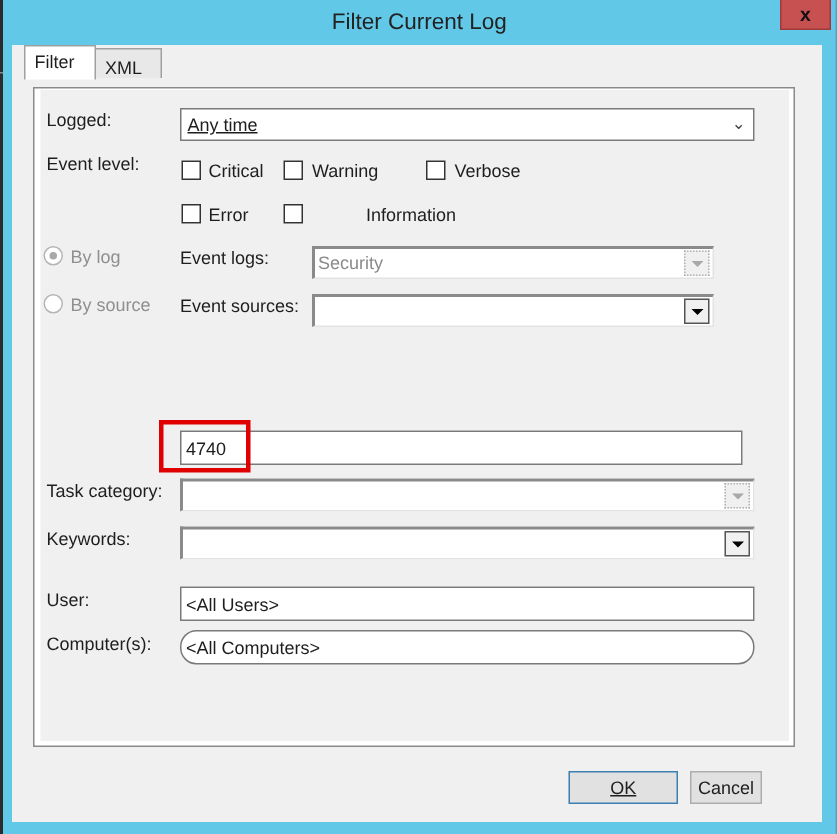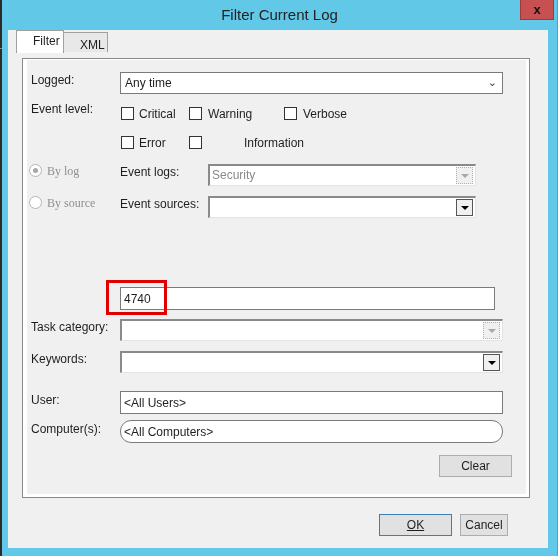--- a/index.html
+++ b/index.html
@@ -5,30 +5,30 @@
   * { box-sizing: border-box; margin: 0; padding: 0; }
   html, body { width: 558px; height: 556px; overflow: hidden; background: #62c8e8; }
   body { font-family: "Liberation Sans", "DejaVu Sans", sans-serif; font-size: 12px; color: #1e1e1e; position: relative; }
   .left-sliver { position: absolute; left: 0; top: 0; width: 2px; height: 556px; background: #2b2b2b; }
   .left-sliver .l1 { position:absolute; left:0; top:48px; width:2px; height:1px; background:#888; }
   .window { position: absolute; left: 2px; top: 0; width: 556px; height: 556px; background: #62c8e8; border-right: 1px solid #4aa7c4; }
   .titlebar { position: absolute; left: 0; top: 0; width: 100%; height: 30px; }
   .title { position: absolute; left: 0; right: 0; top: 6px; text-align: center; font-size: 15px; color: #222; }
   .close-btn { position: absolute; right: 3px; top: 0; width: 34px; height: 20px; background: #c75050; border: 1px solid #a03a3a; border-top: none; display:flex; align-items:center; justify-content:center; color:#111; font-weight:bold; font-size:13px; cursor:pointer; }
   .client { position: absolute; left: 6px; top: 30px; width: 540px; height: 518px; background: #f0f0f0; }
-  .tab { position: absolute; top: 2px; height: 20px; border: 1px solid #a0a0a0; border-bottom: none; background: #e8e8e8; padding: 3px 6px 0 16px; font-size: 12px; cursor: pointer; }
+  .tab { position: absolute; top: 2px; height: 20px; border: 1px solid #a0a0a0; border-bottom: none; background: #e8e8e8; padding: 3px 6px 0 6px; font-size: 12px; cursor: pointer; }
   .tab.active { top: 0; height: 23px; background: #fff; z-index: 2; padding-top: 3px; }
   .tab-filter { left: 8px; width: 48px; }
   .tab-xml { left: 55px; width: 45px; padding-top: 5px; }
   .panel { position: absolute; left: 14px; top: 28px; width: 508px; height: 440px; border: 1px solid #8a8a8a; background: #fff; }
   .panel-inner { position: absolute; left: 4px; top: 1px; right: 3px; bottom: 3px; background: #f0f0f0; }
   .lbl { position: absolute; font-size: 12px; color: #1e1e1e; white-space: nowrap; }
-  .lbl.dis { color: #8f8f8f; font-family: Liberation Serif, serif; }
+  .lbl.dis { color: #8f8f8f; }
   .combo { position: absolute; background: #fff; border: 1px solid #7a7a7a; height: 22px; }
-  .combo .val { position: absolute; left: 4px; top: 3px; font-size: 12px; }
+  .combo .val { position: absolute; left: 4px; top: 3px; font-size: 12px; text-decoration: underline; }
   .combo .chev { position: absolute; right: 5px; top: 3px; font-size: 11px; color: #444; }
   .combo3d { position: absolute; background: #fff; border-top: 2px solid #8a8a8a; border-left: 2px solid #8a8a8a; border-right: 1px solid #e3e3e3; border-bottom: 1px solid #e3e3e3; height: 22px; }
   .combo3d .val { position: absolute; left: 2px; top: 2px; font-size: 12px; }
   .combo3d.dis .val { color: #8a8a8a; }
   .dd-btn { position: absolute; right: 2px; top: 1px; width: 17px; height: 17px; background: #f0f0f0; border: 1px solid #555; display:flex; align-items:center; justify-content:center; }
   .dd-btn .tri { width:0; height:0; border-left:4px solid transparent; border-right:4px solid transparent; border-top:4px solid #000; }
   .dd-btn.dis { border: 1px dotted #b0b0b0; }
   .dd-btn.dis .tri { border-top-color: #a8a8a8; }
   .cb { position: absolute; width: 13px; height: 13px; border: 1px solid #333; background: #fff; }
   .radio { position: absolute; width: 13px; height: 13px; border-radius: 50%; border: 1px solid #b5b5b5; background: #fff; }
@@ -128,17 +128,16 @@
   <div class="lbl" style="left:29px; top:393px;">User:</div>
   <div class="textbox" style="left:118px; top:391px; width:383px;">
     <span class="val">&lt;All Users&gt;</span>
   </div>
 
   <div class="lbl" style="left:29px; top:422px;">Computer(s):</div>
   <div class="textbox" style="left:118px; top:420px; width:383px;border-radius:11px;">
     <span class="val">&lt;All Computers&gt;</span>
   </div>
 
-  <div class="btn" style="left:437px; top:455px; width:73px;">Clear</div>
 
   <div class="btn default" style="left:377px; top:514px; width:73px;text-decoration:underline;">OK</div>
   <div class="btn" style="left:458px; top:514px; width:48px;">Cancel</div>
 </div>
 
 </body></html>

